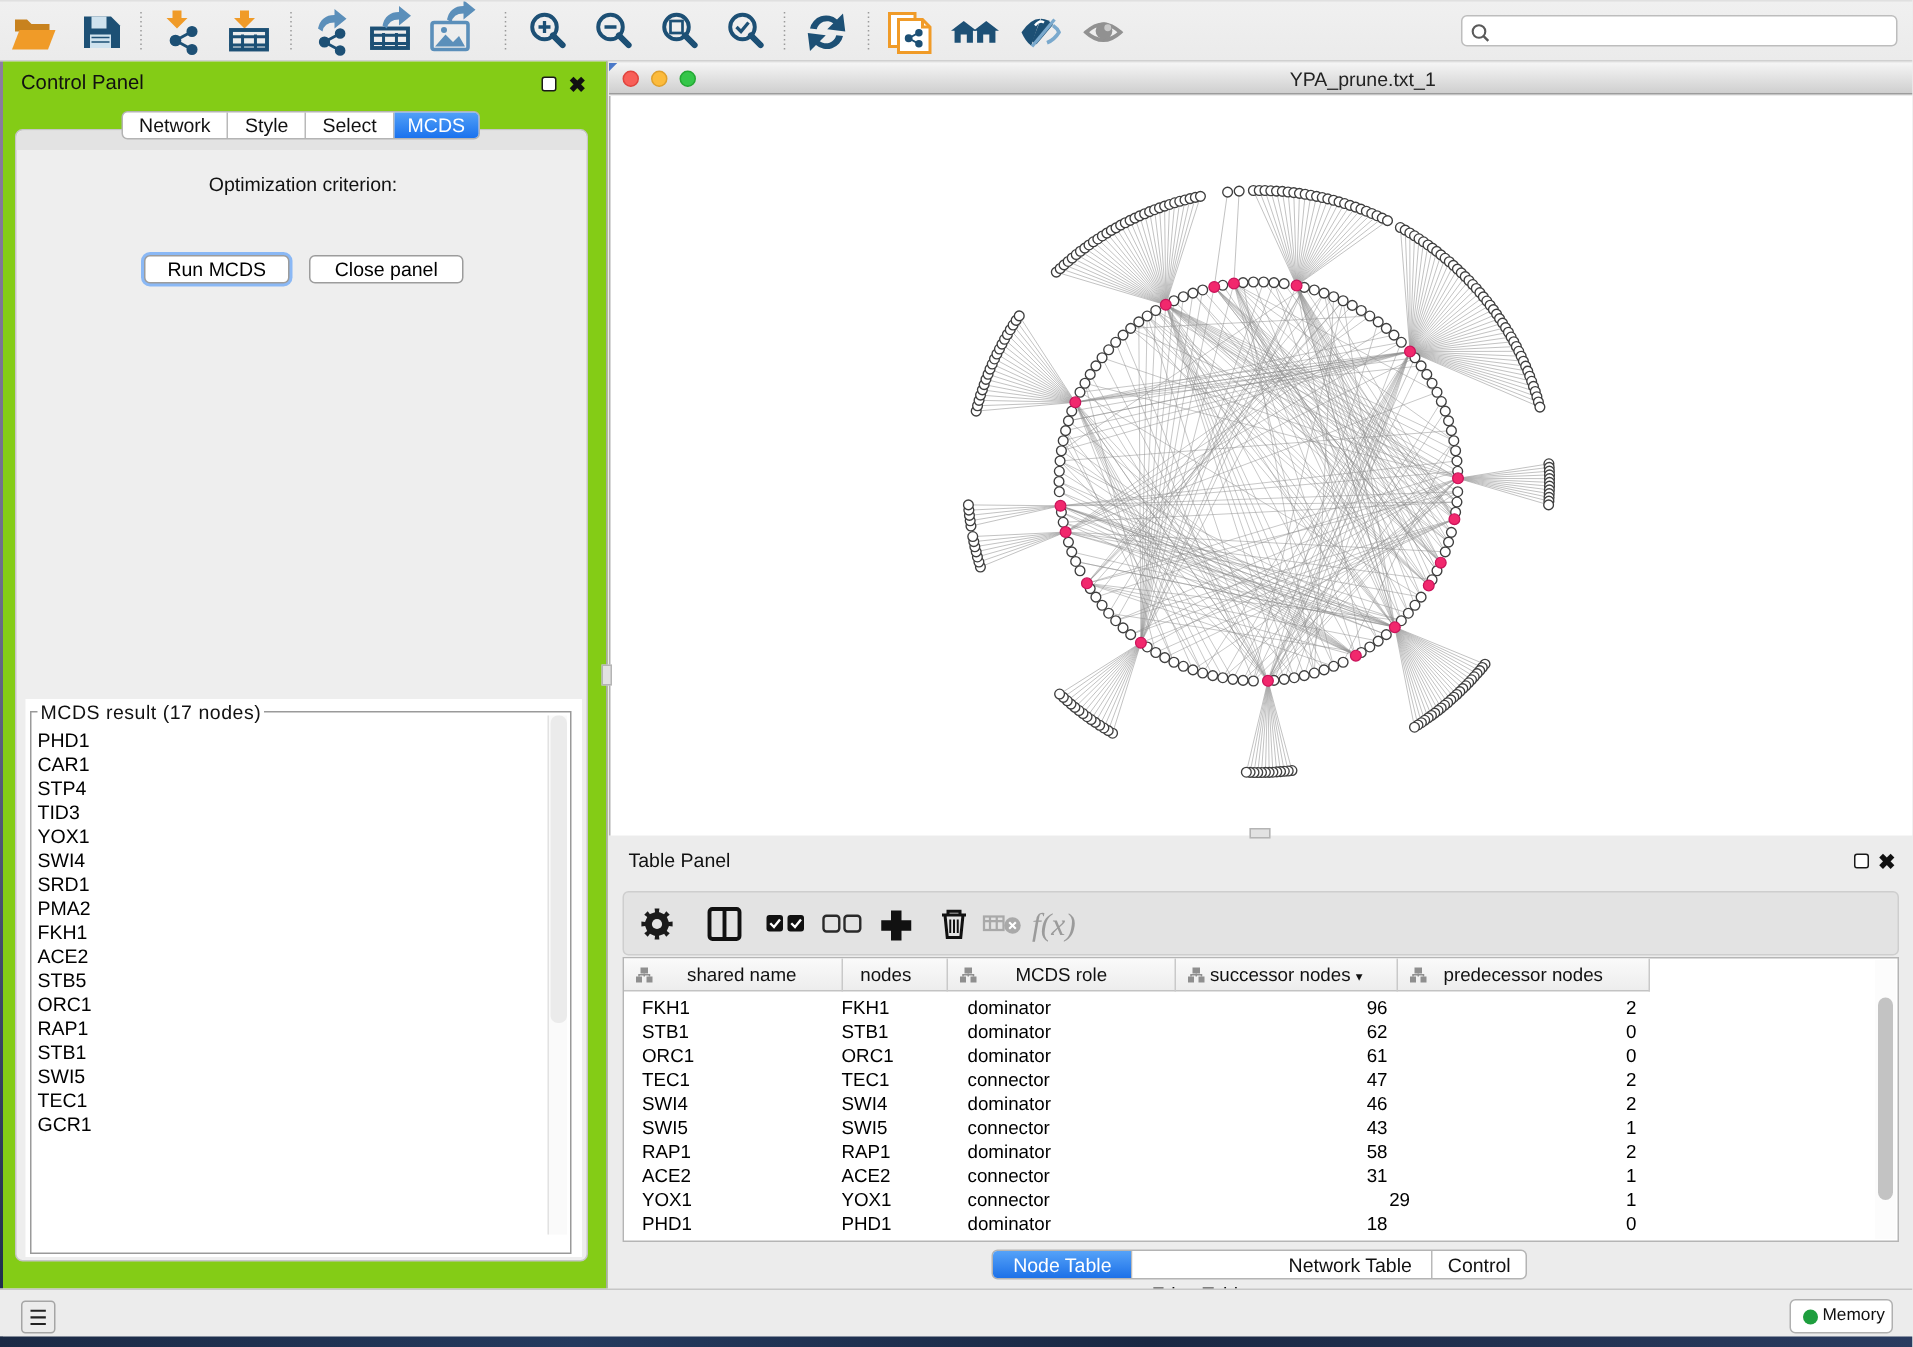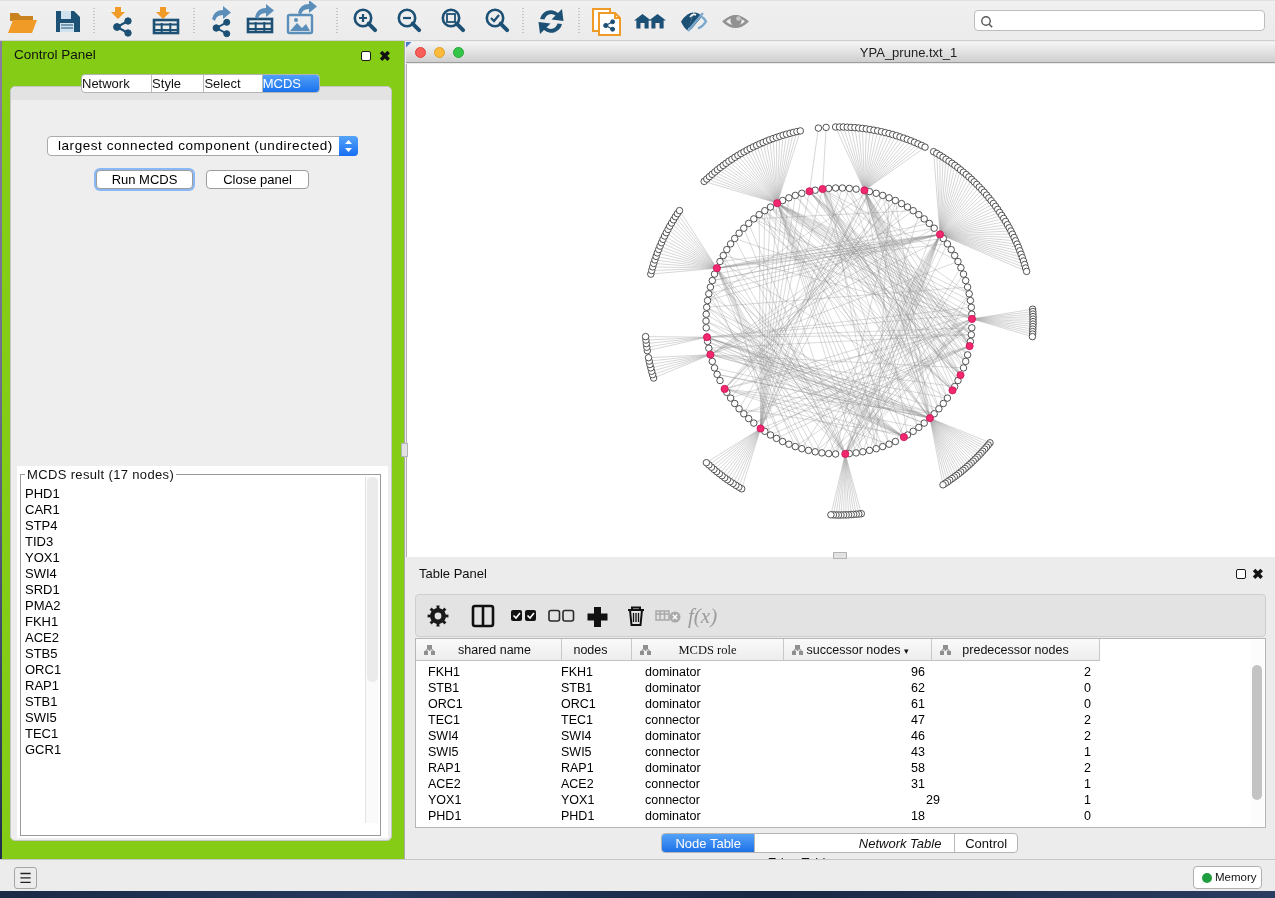--- a/index.html
+++ b/index.html
@@ -9,21 +9,21 @@
 #search { left:974px; top:10px; width:291px; height:21px; background:#fff; border:1px solid #bdbdbd; border-radius:4px; }
 
 #leftedge { left:0; top:41px; width:2px; height:850px; background:linear-gradient(#8d7d9f,#6d6f8a 40%,#3a4566 75%,#1c2b49); }
 
 #cpanel { left:2px; top:41px; width:403px; height:819px; background:#84cc16; border-right:1px solid #a9a9a9; }
 #cptitle { left:12px; top:6px; font-size:13.5px; color:#111; }
 .floatico { width:10px; height:10px; border:1.6px solid #1a1a1a; border-radius:2px; background:#fff; }
 .xico { font-size:14px; font-weight:bold; color:#111; line-height:10px; }
 #tabpane { left:8px; top:45px; width:382px; height:755px; background:#eeeeee; border:1px solid #c6c6c6; border-radius:5px; }
 #tabpane::before { content:""; position:absolute; left:0; top:0; width:100%; height:13px; background:#e3e3e3; border-radius:5px 5px 0 0; }
-#tabs { left:79px; top:33px; width:239px; height:19px; background:#fff; border:1px solid #b4b4b4; border-radius:4px; display:flex; font-size:13px; color:#111; }
+#tabs { left:79px; top:33px; width:239px; height:19px; background:#fff; border:1px solid #b4b4b4; border-radius:4px; display:flex; font-size:13px; color:#111; text-align:center; }
 #tabs div { border-right:1px solid #b9b9b9; line-height:18px; }
 #tabs div:last-child { border-right:none; background:linear-gradient(#52a0f7,#1a72ee); color:#fff; border-radius:0 3px 3px 0; }
 #optlabel { left:0; top:28px; width:382px; text-align:center; font-size:13px; color:#111; }
 #dropdown { left:36px; top:49px; width:311px; height:20px; background:#fff; border:1px solid #aaa; border-radius:4px; font-size:13.5px; letter-spacing:0.55px; line-height:18px; color:#000; padding-left:10px; }
 #ddbtn { right:-1px; top:-1px; width:19px; height:20px; background:linear-gradient(#55a4f9,#176ef3); border-radius:0 4px 4px 0; }
 #runbtn { left:85px; top:83px; width:97px; height:19px; background:#fff; border:1px solid #9c9c9c; border-radius:4px; font-size:13px; text-align:center; line-height:17px; box-shadow:0 0 0 2px #8ab8f5; }
 #closebtn { left:195px; top:83px; width:103px; height:19px; background:#fff; border:1px solid #9c9c9c; border-radius:4px; font-size:13px; text-align:center; line-height:17px; }
 #mcdswrap { left:6px; top:379px; width:371px; height:372px; background:#fff; }
 #mcdsbox { left:3px; top:8px; width:361px; height:362px; border:1px solid #9a9a9a; }
 #mcdslabel { left:4px; top:-8px; background:#fff; padding:0 2px; font-size:13px; letter-spacing:0.35px; color:#111; }
@@ -157,23 +157,21 @@
       <circle cx="11" cy="10" r="4.2" fill="none" stroke="#5a5a5a" stroke-width="1.4"></circle>
       <path d="M14.2 13.2 l3 3" stroke="#5a5a5a" stroke-width="1.6"></path>
     </svg></div>
 <div class="abs" id="leftedge"></div>
 
 <div class="abs" id="cpanel">
   <div class="abs" id="cptitle">Control Panel</div>
   <div class="abs floatico" style="left:359px; top:10px;"></div>
   <div class="abs xico" style="left:377px; top:10px;">✖</div>
   <div class="abs" id="tabpane">
-    <div class="abs" id="dropdown">largest connected component (undirected)<div class="abs" id="ddbtn"><svg width="19" height="20">
-            <path d="M9.5 4 l3.5 4 h-7 z M9.5 16 l-3.5 -4 h7 z" fill="#fff"></path>
-          </svg></div></div>
+    <div class="abs" id="optlabel">Optimization criterion:</div>
     <div class="abs" id="runbtn">Run MCDS</div>
     <div class="abs" id="closebtn">Close panel</div>
     <div class="abs" id="mcdswrap">
       <div class="abs" id="mcdsbox">
         <div class="abs" id="mcdslabel">MCDS result (17 nodes)</div>
         <div class="abs" id="mcdslist">
             <div>PHD1</div>
             <div>CAR1</div>
             <div>STP4</div>
             <div>TID3</div>
@@ -1002,21 +1000,21 @@
     <g>
           <circle cx="259" cy="22" r="5.5" fill="#a9a9a9"></circle>
           <path d="M256.8 19.8 l4.4 4.4 M261.2 19.8 l-4.4 4.4" stroke="#fff" stroke-width="1.4"></path>
         </g>
     <text x="272" y="28" font-family="Liberation Serif, serif" font-style="italic" font-size="21" fill="#9b9b9b">f(x)</text>
   </svg></div>
   <div class="abs" id="ttable">
     <div id="thead">
       <div class="hcell" style="left:12px; width:134px;">shared name</div>
       <div class="hcell" style="left:134px; width:82px;">nodes</div>
-      <div class="hcell" style="left:216px; width:152px;font-family:Liberation Serif, serif;">MCDS role</div>
+      <div class="hcell" style="left:216px; width:152px;">MCDS role</div>
       <div class="hcell" style="left:368px; width:148px;">successor nodes <span style="font-size:9px;">▾</span></div>
       <div class="hcell" style="left:516px; width:168px;">predecessor nodes</div>
       <svg width="684" height="22" style="position:absolute; left:0; top:0;">
           <g fill="#8f8f8f">
             <rect x="11" y="6" width="5" height="4"></rect>
             <rect x="8" y="12" width="4" height="4"></rect>
             <rect x="15" y="12" width="4" height="4"></rect>
             <path d="M13.5 10 v2 M10 12 v-1.2 h7 v1.2" stroke="#8f8f8f" fill="none" stroke-width="1"></path>
           </g>
           <g fill="#8f8f8f">
@@ -1109,21 +1107,21 @@
 <span class="num" style="left:389px;width:120px;">18</span>
         <span class="num" style="left:557px;width:118px;">0</span>
       </div>
     <div id="tsb">
         <div></div>
       </div>
   </div>
   <div class="abs" id="btabs">
       <div style="width:94px;">Node Table</div>
       <div style="width:91px;margin-top:19px;">Edge Table</div>
-      <div style="width:110px;font-style:italic;">Network Table</div>
+      <div style="width:110px;">Network Table</div>
       <div style="width:62px;">Control</div>
     </div>
 </div>
 
 <div class="abs" id="statusbar">
   <div class="abs" id="listbtn">☰</div>
   <div class="abs" id="membtn"><div id="memdot"></div>Memory</div>
 </div>
 <div class="abs" style="left:401px; top:443px; width:7px; height:14px; background:#e2e2e2; border:1px solid #b4b4b4;"></div>
 <div class="abs" style="left:833px; top:552px; width:14px; height:7px; background:#e2e2e2; border:1px solid #b4b4b4;"></div>

